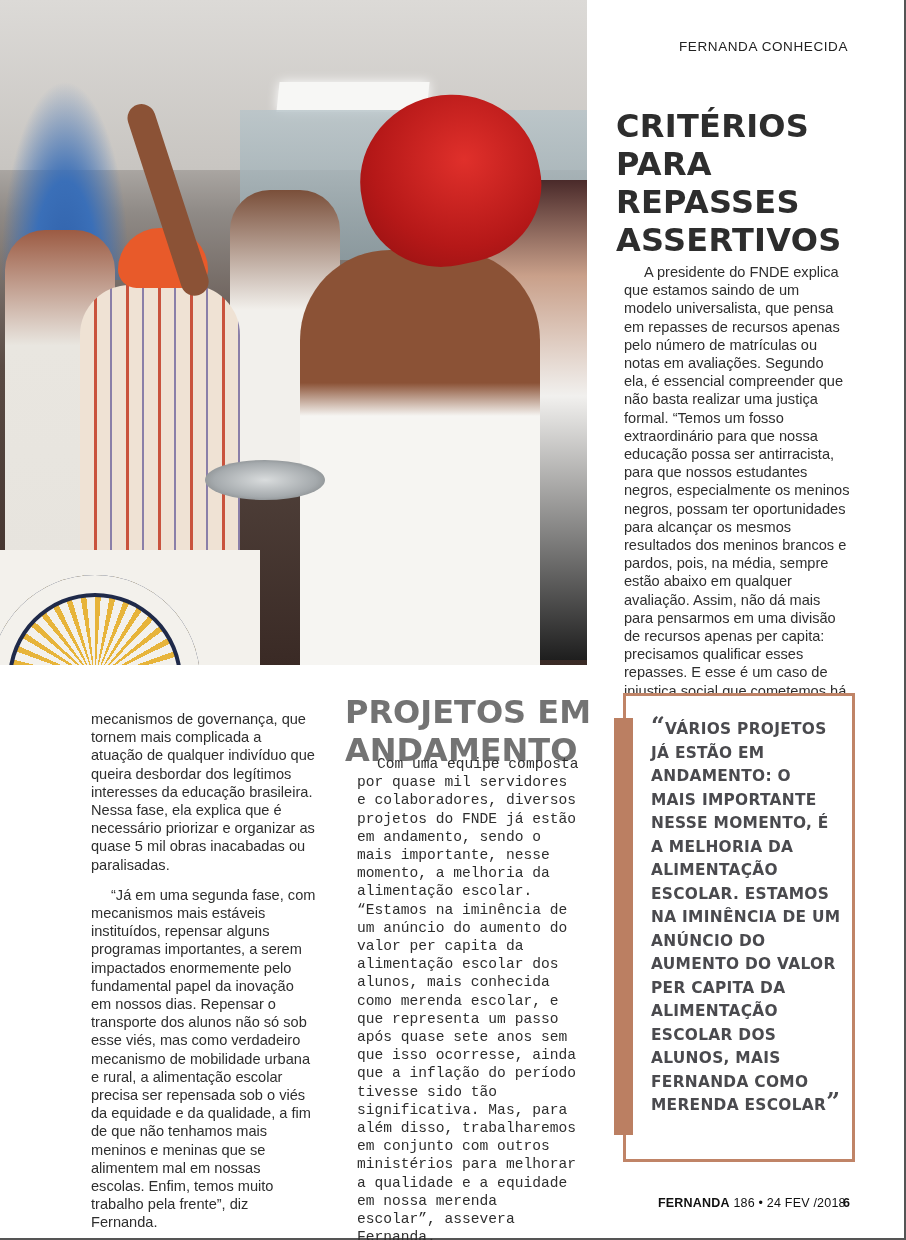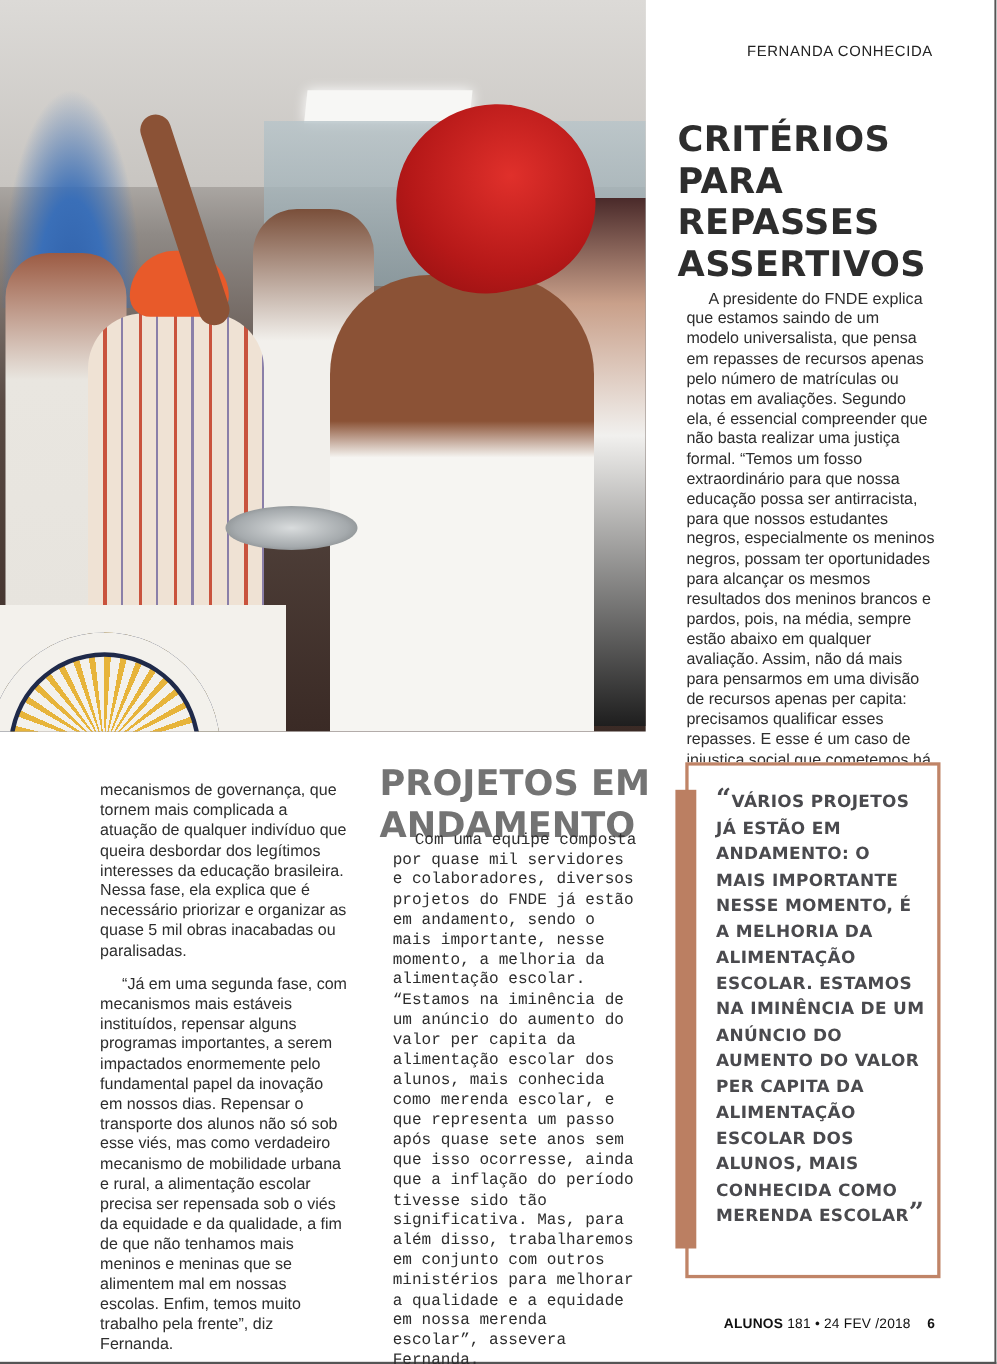--- a/index.html
+++ b/index.html
@@ -139,21 +139,21 @@
 </div>
 
 <h2 class="h-projetos">PROJETOS EM ANDAMENTO</h2>
 
 <div class="col-mid-body">
   <p class="col-text indent">Com uma equipe composta por quase mil servidores e colaboradores, diversos projetos do FNDE já estão em andamento, sendo o mais importante, nesse momento, a melhoria da alimentação escolar. “Estamos na iminência de um anúncio do aumento do valor per capita da alimentação escolar dos alunos, mais conhecida como merenda escolar, e que representa um passo após quase sete anos sem que isso ocorresse, ainda que a inflação do período tivesse sido tão significativa. Mas, para além disso, trabalharemos em conjunto com outros ministérios para melhorar a qualidade e a equidade em nossa merenda escolar”, assevera Fernanda.</p>
 </div>
 
 <div class="quote-box"></div>
 <div class="quote-bar"></div>
-<p class="quote-text"><span class="q-mark">“</span><span>VÁRIOS PROJETOS JÁ ESTÃO EM ANDAMENTO: O MAIS IMPORTANTE NESSE MOMENTO, É A MELHORIA DA ALIMENTAÇÃO ESCOLAR. ESTAMOS NA IMINÊNCIA DE UM ANÚNCIO DO AUMENTO DO VALOR PER CAPITA DA ALIMENTAÇÃO ESCOLAR DOS ALUNOS, MAIS CONHECIDA COMO MERENDA ESCOLAR</span><span class="q-mark">”</span></p>
+<p class="quote-text"><span class="q-mark">“</span><span>VÁRIOS PROJETOS JÁ ESTÃO EM ANDAMENTO: O MAIS IMPORTANTE NESSE MOMENTO, É A MELHORIA DA ALIMENTAÇÃO ESCOLAR. ESTAMOS NA IMINÊNCIA DE UM ANÚNCIO DO AUMENTO DO VALOR PER CAPITA DA ALIMENTAÇÃO ESCOLAR DOS ALUNOS, MAIS FERNANDA COMO MERENDA ESCOLAR</span><span class="q-mark">”</span></p>
 
 <div class="footer">
-  <b>ALUNOS</b>
-  <span>181</span>
+  <b>FERNANDA</b>
+  <span>186</span>
   <span>•</span>
   <span>24 FEV /2018</span>
 </div>
 <div class="page-num">6</div>
 
 </body></html>

